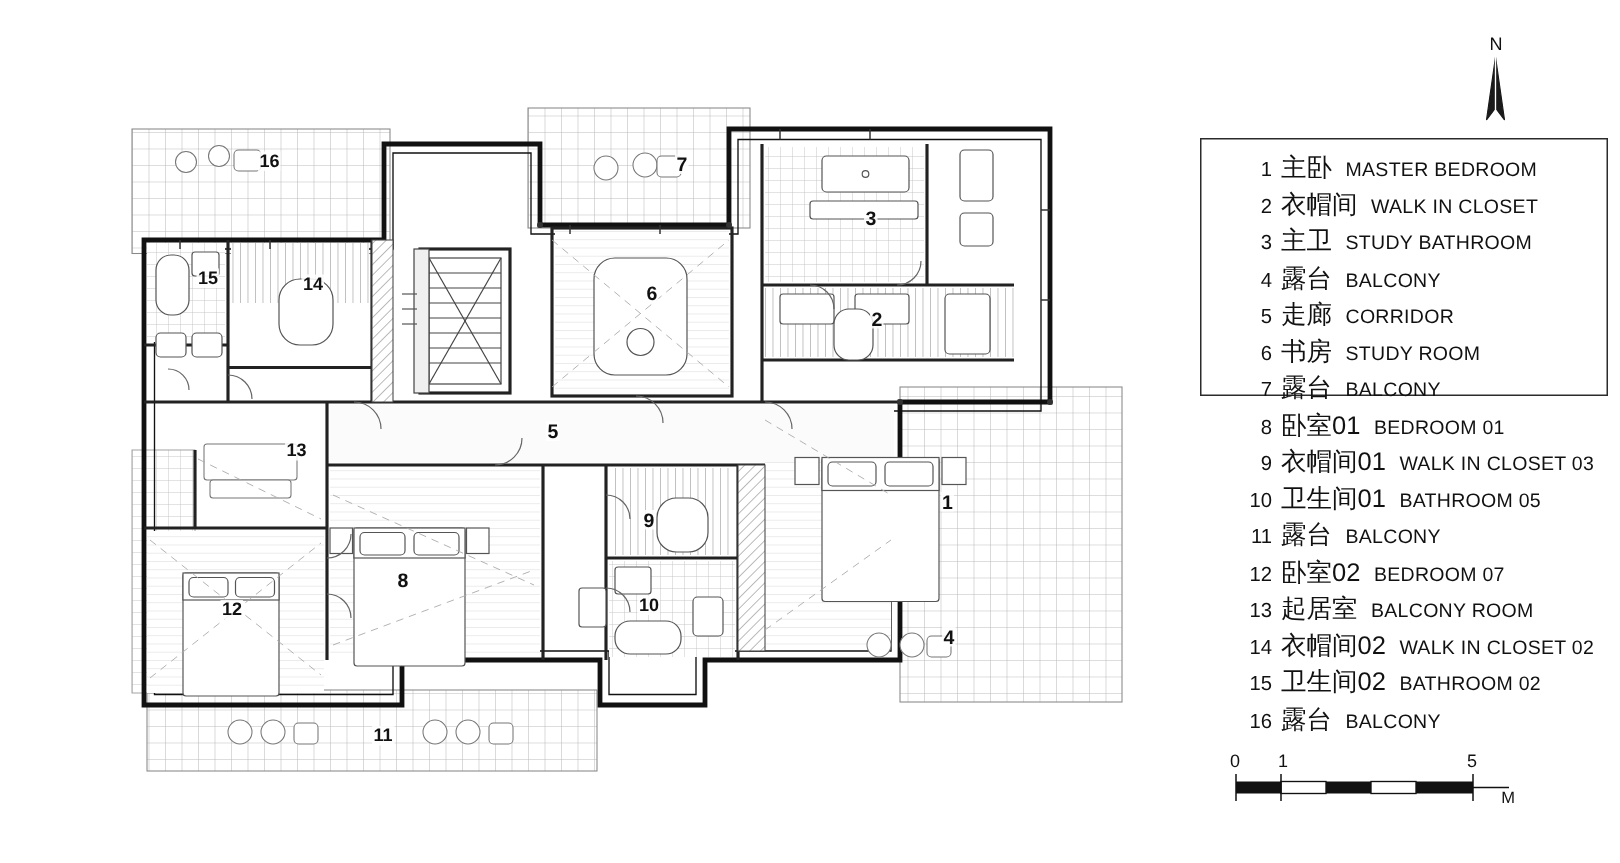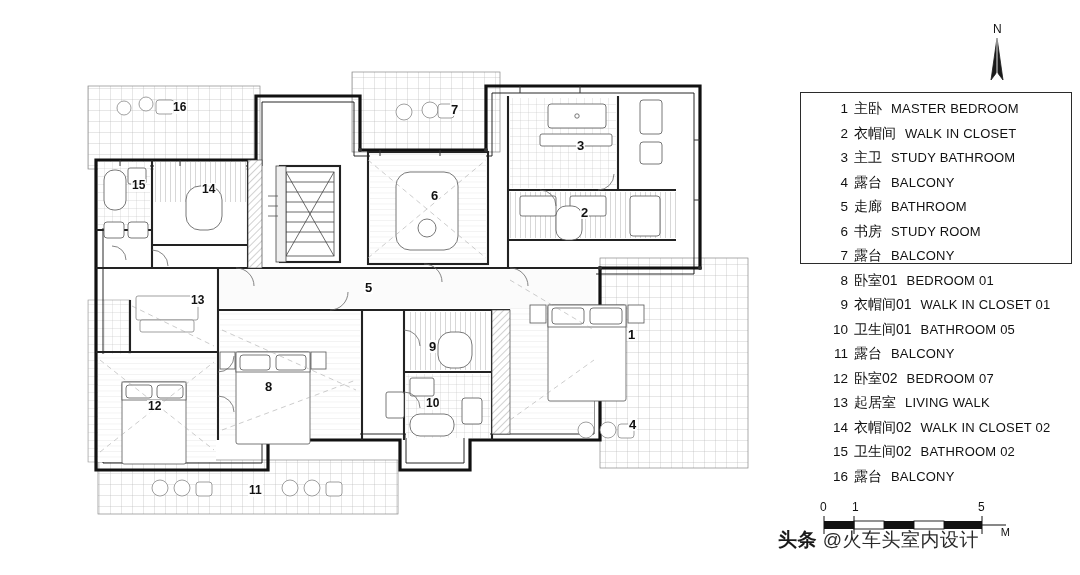--- a/index.html
+++ b/index.html
@@ -50,21 +50,21 @@
     white-space: nowrap;
   }
   .legend-num {
     width: 20px;
     text-align: right;
     margin-right: 6px;
     font-size: 13.5px;
   }
   .legend-cn {
     margin-right: 9px;
-    font-size: 14px;
+    font-size: 17px;
   }
   .legend-en {
     font-size: 13px;
     letter-spacing: 0.2px;
   }
 
   
   #compass {
     position: absolute;
     left: 975px;
@@ -440,61 +440,61 @@
       <span class="legend-en">STUDY BATHROOM</span>
     </div>
     <div class="legend-row">
       <span class="legend-num">4</span>
       <span class="legend-cn">露台</span>
       <span class="legend-en">BALCONY</span>
     </div>
     <div class="legend-row">
       <span class="legend-num">5</span>
       <span class="legend-cn">走廊</span>
-      <span class="legend-en">BATHROOM</span>
+      <span class="legend-en">CORRIDOR</span>
     </div>
     <div class="legend-row">
       <span class="legend-num">6</span>
       <span class="legend-cn">书房</span>
       <span class="legend-en">STUDY ROOM</span>
     </div>
     <div class="legend-row">
       <span class="legend-num">7</span>
       <span class="legend-cn">露台</span>
       <span class="legend-en">BALCONY</span>
     </div>
     <div class="legend-row">
       <span class="legend-num">8</span>
       <span class="legend-cn">卧室01</span>
       <span class="legend-en">BEDROOM  01</span>
     </div>
     <div class="legend-row">
       <span class="legend-num">9</span>
       <span class="legend-cn">衣帽间01</span>
-      <span class="legend-en">WALK IN CLOSET 01</span>
+      <span class="legend-en">WALK IN CLOSET 03</span>
     </div>
     <div class="legend-row">
       <span class="legend-num">10</span>
       <span class="legend-cn">卫生间01</span>
       <span class="legend-en">BATHROOM 05</span>
     </div>
     <div class="legend-row">
       <span class="legend-num">11</span>
       <span class="legend-cn">露台</span>
       <span class="legend-en">BALCONY</span>
     </div>
     <div class="legend-row">
       <span class="legend-num">12</span>
       <span class="legend-cn">卧室02</span>
       <span class="legend-en">BEDROOM  07</span>
     </div>
     <div class="legend-row">
       <span class="legend-num">13</span>
       <span class="legend-cn">起居室</span>
-      <span class="legend-en">LIVING WALK</span>
+      <span class="legend-en">BALCONY ROOM</span>
     </div>
     <div class="legend-row">
       <span class="legend-num">14</span>
       <span class="legend-cn">衣帽间02</span>
       <span class="legend-en">WALK IN CLOSET 02</span>
     </div>
     <div class="legend-row">
       <span class="legend-num">15</span>
       <span class="legend-cn">卫生间02</span>
       <span class="legend-en">BATHROOM 02</span>
@@ -517,17 +517,14 @@
       <rect x="34" y="5" width="30" height="8" fill="#fff" stroke="#111" stroke-width="0.9"></rect>
       <rect x="64" y="5" width="30" height="8" fill="#111"></rect>
       <rect x="94" y="5" width="30" height="8" fill="#fff" stroke="#111" stroke-width="0.9"></rect>
       <rect x="124" y="5" width="38" height="8" fill="#111"></rect>
       <line x1="4" y1="0" x2="4" y2="18" stroke="#111" stroke-width="1"></line>
       <line x1="34" y1="0" x2="34" y2="18" stroke="#111" stroke-width="1"></line>
       <line x1="162" y1="0" x2="162" y2="18" stroke="#111" stroke-width="1"></line>
     </svg>
   </div>
 
-  <div id="watermark">
-    <span>头条</span><span class="wm-light"> @火车头室内设计</span>
-  </div>
 
 </div>
 
 </body></html>

